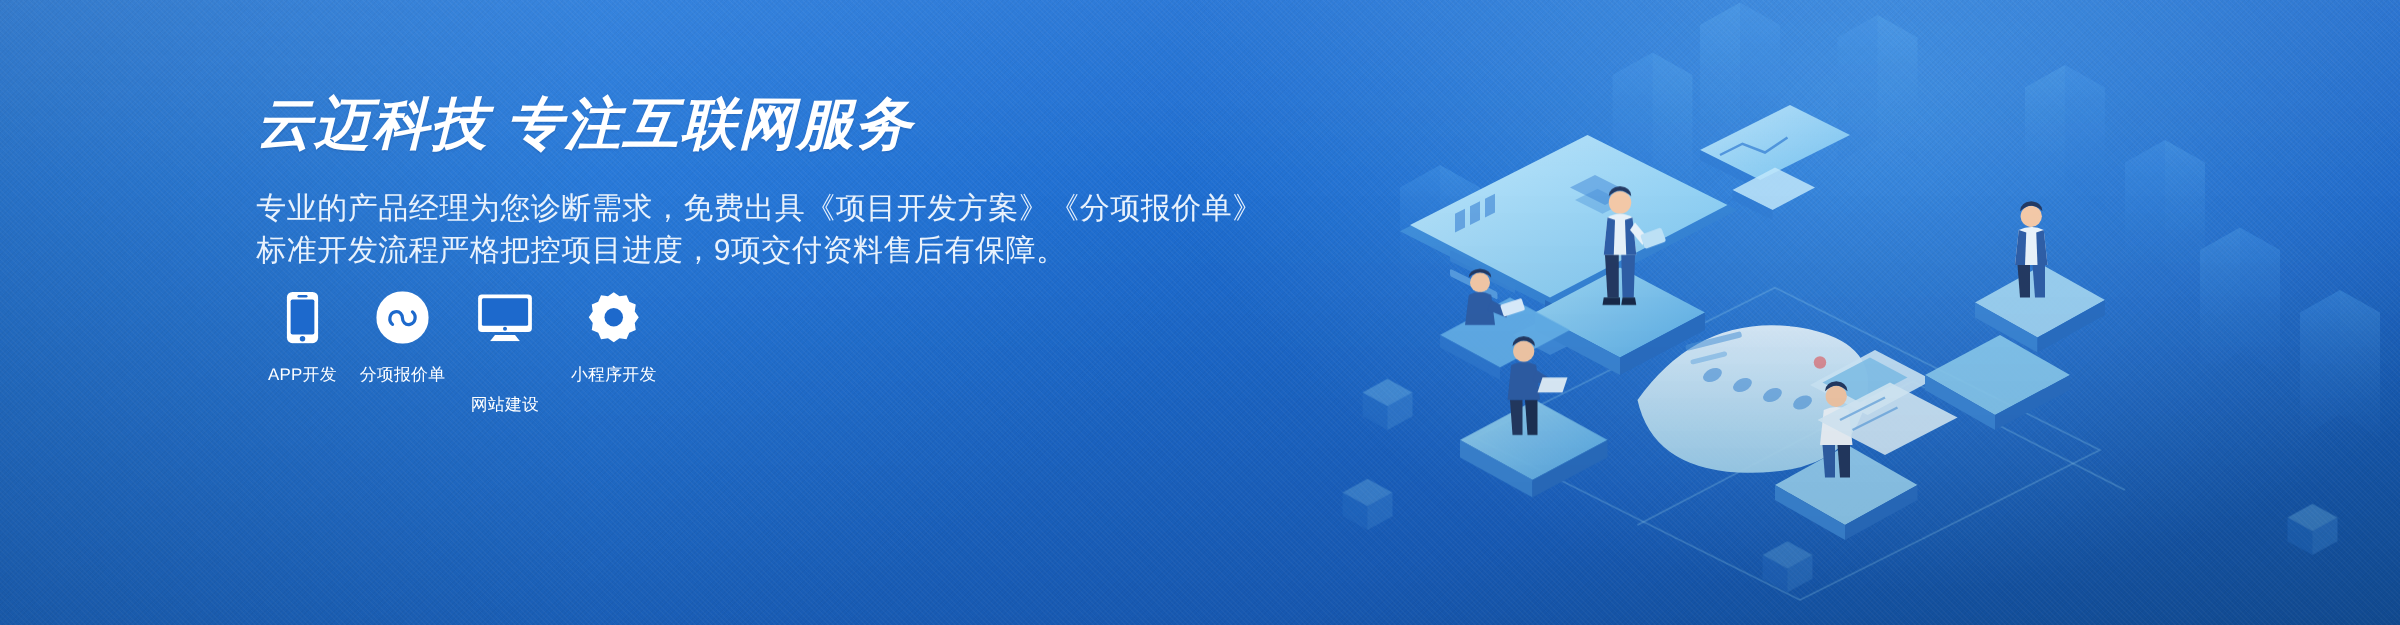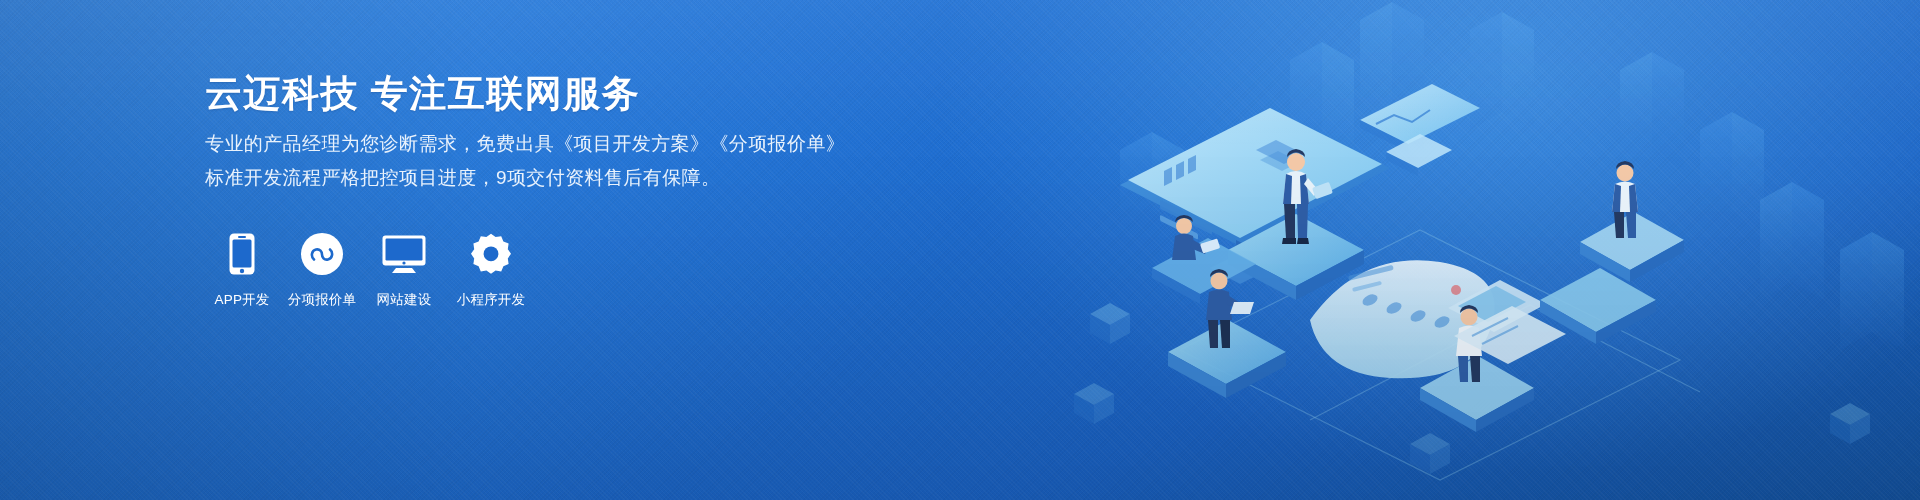--- a/index.html
+++ b/index.html
@@ -36,31 +36,32 @@
   }
 
   
   #content {
     position:absolute;
     left:205px; top:72px;
     width:760px;
   }
   #title {
     color:#ffffff;
-    font-size:37px;
+    font-size:45px;
     font-weight:bold;
     letter-spacing:1.5px;
     line-height:1.18;
     white-space:nowrap;
     text-shadow:0 1px 2px rgba(0,30,70,0.18);
+    font-style:italic;
   }
   #subtitle {
-    margin-top:11px;
+    margin-top:25px;
     color:#e9f2fc;
-    font-size:19px;
+    font-size:24px;
     line-height:34px;
     letter-spacing:0.4px;
     font-weight:normal;
     white-space:nowrap;
   }
   #subtitle .ln { display:block; }
 
   
   #services {
     position:absolute;
@@ -363,21 +364,21 @@
         <svg width="42" height="42" viewBox="0 0 42 42" xmlns="http://www.w3.org/2000/svg">
           <circle cx="21" cy="21" r="21" fill="#ffffff"></circle>
           <path d="M13 26.5 C9.5 23.5 10.5 17.5 15 16.5 C19 15.6 21 19 21 21.5
                    C21 24 23 27.4 27 26.5 C31.5 25.5 32.5 19.5 29 16.5" fill="none" stroke="#1d69cc" stroke-width="2.6" stroke-linecap="round"></path>
         </svg>
       </div>
       <div class="svc-label">分项报价单</div>
     </div>
 
 
-    <div class="svc" style="width:78px;">
+    <div class="svc" style="width:78px;gap:24px;">
       <div class="svc-ico">
         <svg width="44" height="38" viewBox="0 0 44 38" xmlns="http://www.w3.org/2000/svg">
           <rect x="0.5" y="0.5" width="43" height="30" rx="3" fill="#ffffff"></rect>
           <rect x="3.5" y="3.5" width="37" height="22" rx="1.2" fill="#1d69cc"></rect>
           <circle cx="22" cy="28" r="1.6" fill="#1d69cc"></circle>
           <path d="M14 33 L30 33 L34 38 L10 38 Z" fill="#ffffff"></path>
         </svg>
       </div>
       <div class="svc-label">网站建设</div>
     </div>

